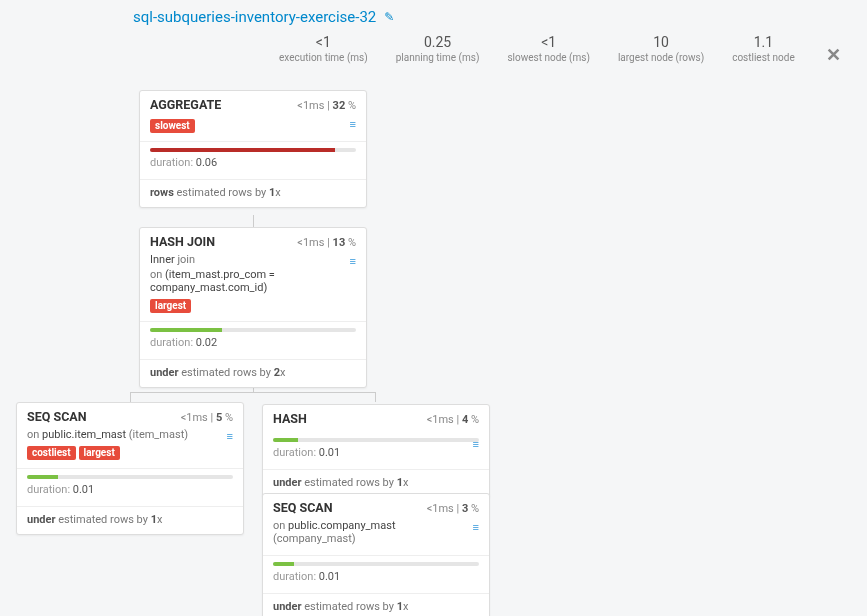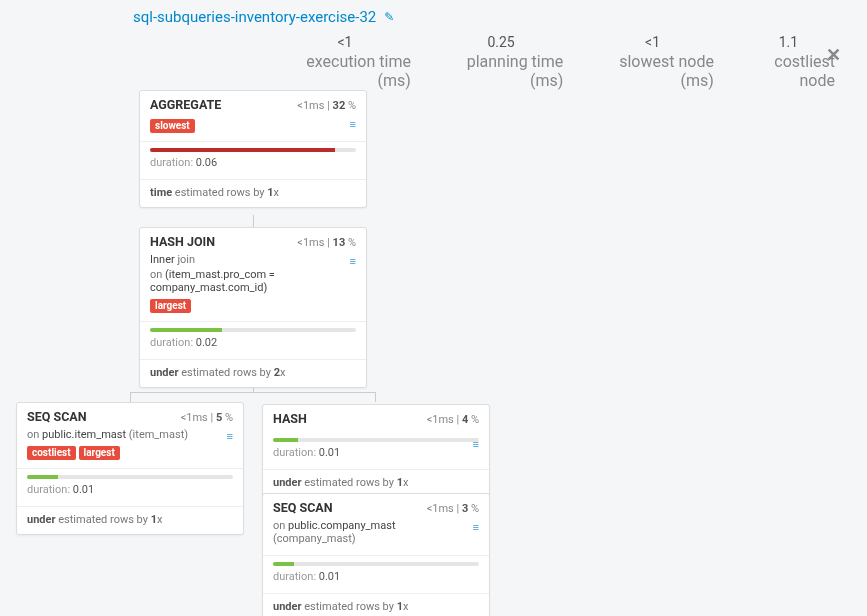--- a/index.html
+++ b/index.html
@@ -4,21 +4,21 @@
 <style>
   * { box-sizing: border-box; margin: 0; padding: 0; }
   body { font-family: -apple-system, BlinkMacSystemFont, "Segoe UI", Roboto, "Helvetica Neue", Arial, sans-serif; background: #f5f6f7; color: #333; font-size: 12px; width: 867px; height: 616px; overflow: hidden; position: relative; }
   .canvas { position: relative; width: 867px; height: 616px; }
   .title-row { position: absolute; left: 133px; top: 8px; display: flex; align-items: center; gap: 8px; }
   .title { color: #0088cc; font-size: 15px; font-weight: 400; }
   .edit-icon { color: #0088cc; cursor: pointer; }
   .stats-bar { position: absolute; top: 34px; left: 265px; right: 18px; display: flex; align-items: flex-start; justify-content: flex-start; gap: 0; }
   .stat { text-align: center; padding: 0 14px; }
   .stat .value { font-size: 14px; color: #555; margin-bottom: 2px; }
-  .stat .label { font-size: 16px; color: #888; text-align: right; }
+  .stat .label { font-size: 10px; color: #888; text-align: right; }
   .close-x { position: absolute; right: 26px; top: 44px; color: #888; font-size: 18px; font-weight: bold; cursor: pointer; }
   .node { position: absolute; background: #fff; border: 1px solid #ddd; border-radius: 3px; box-shadow: 0 1px 2px rgba(0,0,0,0.05); width: 228px; }
   .node-head { padding: 6px 10px 4px 10px; display: flex; align-items: baseline; justify-content: space-between; }
   .node-title { font-weight: 700; font-size: 12.5px; color: #333; }
   .node-stats { font-size: 11px; color: #888; white-space: nowrap; }
   .node-stats b { color: #555; font-weight: 700; }
   .node-body { padding: 0 10px 6px 10px; font-size: 11px; color: #777; position: relative; }
   .node-body .line { margin-bottom: 2px; }
   .disk-icon { position: absolute; right: 10px; top: 2px; color: #3498db; }
   .badge { display: inline-block; background: #e74c3c; color: #fff; font-size: 10px; font-weight: 700; padding: 1px 5px 2px 5px; border-radius: 2px; margin-top: 3px; margin-right: 3px; }
@@ -49,20 +49,24 @@
     </div>
     <div class="stat">
       <div class="value">0.25</div>
       <div class="label">planning time (ms)</div>
     </div>
     <div class="stat">
       <div class="value">&lt;1</div>
       <div class="label">slowest node (ms)</div>
     </div>
     <div class="stat">
+      <div class="value">10</div>
+      <div class="label">largest node (rows)</div>
+    </div>
+    <div class="stat">
       <div class="value">1.1</div>
       <div class="label">costliest node</div>
     </div>
   </div>
   <div class="close-x">✕</div>
 
   <div class="connector-v" style="left:253px; top:215px; height:16px;"></div>
   <div class="connector-v" style="left:253px; top:382px; height:10px;"></div>
   <div class="tee-box" style="left:130px; top:392px; width:246px; height:10px;"></div>
   <div class="connector-v" style="left:376px; top:479px; height:14px;"></div>
@@ -76,21 +80,21 @@
     </div>
     <div class="node-body">
       <span class="disk-icon">≡</span>
       <span class="badge">slowest</span>
     </div>
     <div class="sep"></div>
     <div class="bar-wrap">
         <div class="bar-fill bar-red" style="width:90%"></div>
       </div>
     <div class="dur-row"><span>duration: </span><span style="color:#555">0.06</span></div>
-    <div class="est-row"><span class="over">time</span><span> estimated rows by </span><span class="over">1</span><span>x</span></div>
+    <div class="est-row"><span class="over">rows</span><span> estimated rows by </span><span class="over">1</span><span>x</span></div>
   </div>
 
   <div class="node" style="left:139px; top:227px;">
     <div class="node-head">
       <span class="node-title">HASH JOIN</span>
       <span class="node-stats">
         <span>&lt;1</span><span>ms</span> | <b>13</b> <span>%</span>
       </span>
     </div>
     <div class="node-body">

